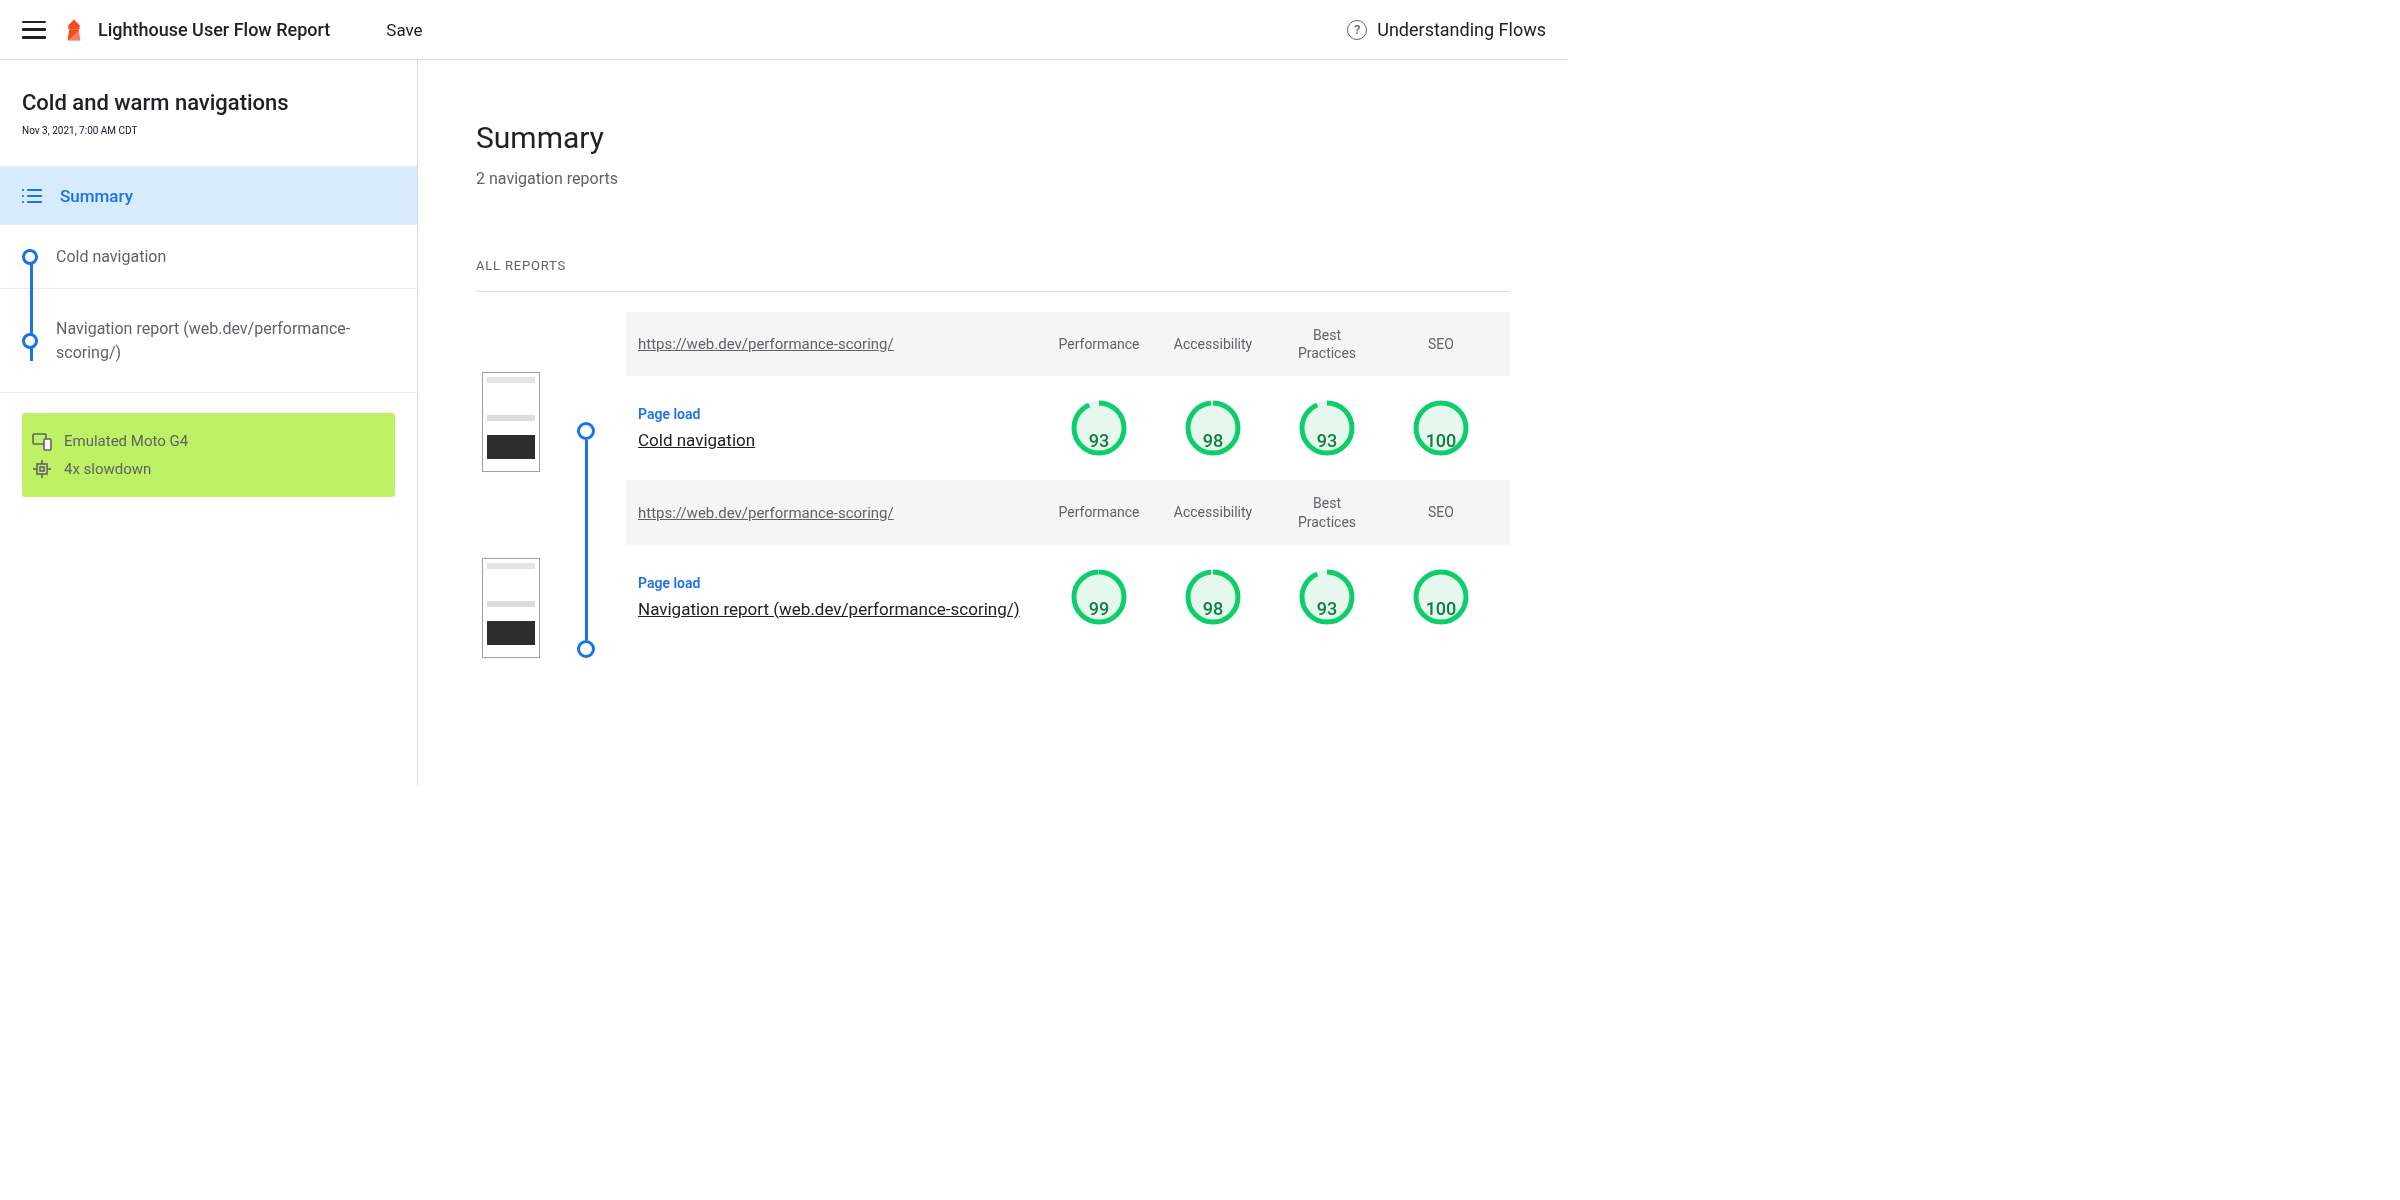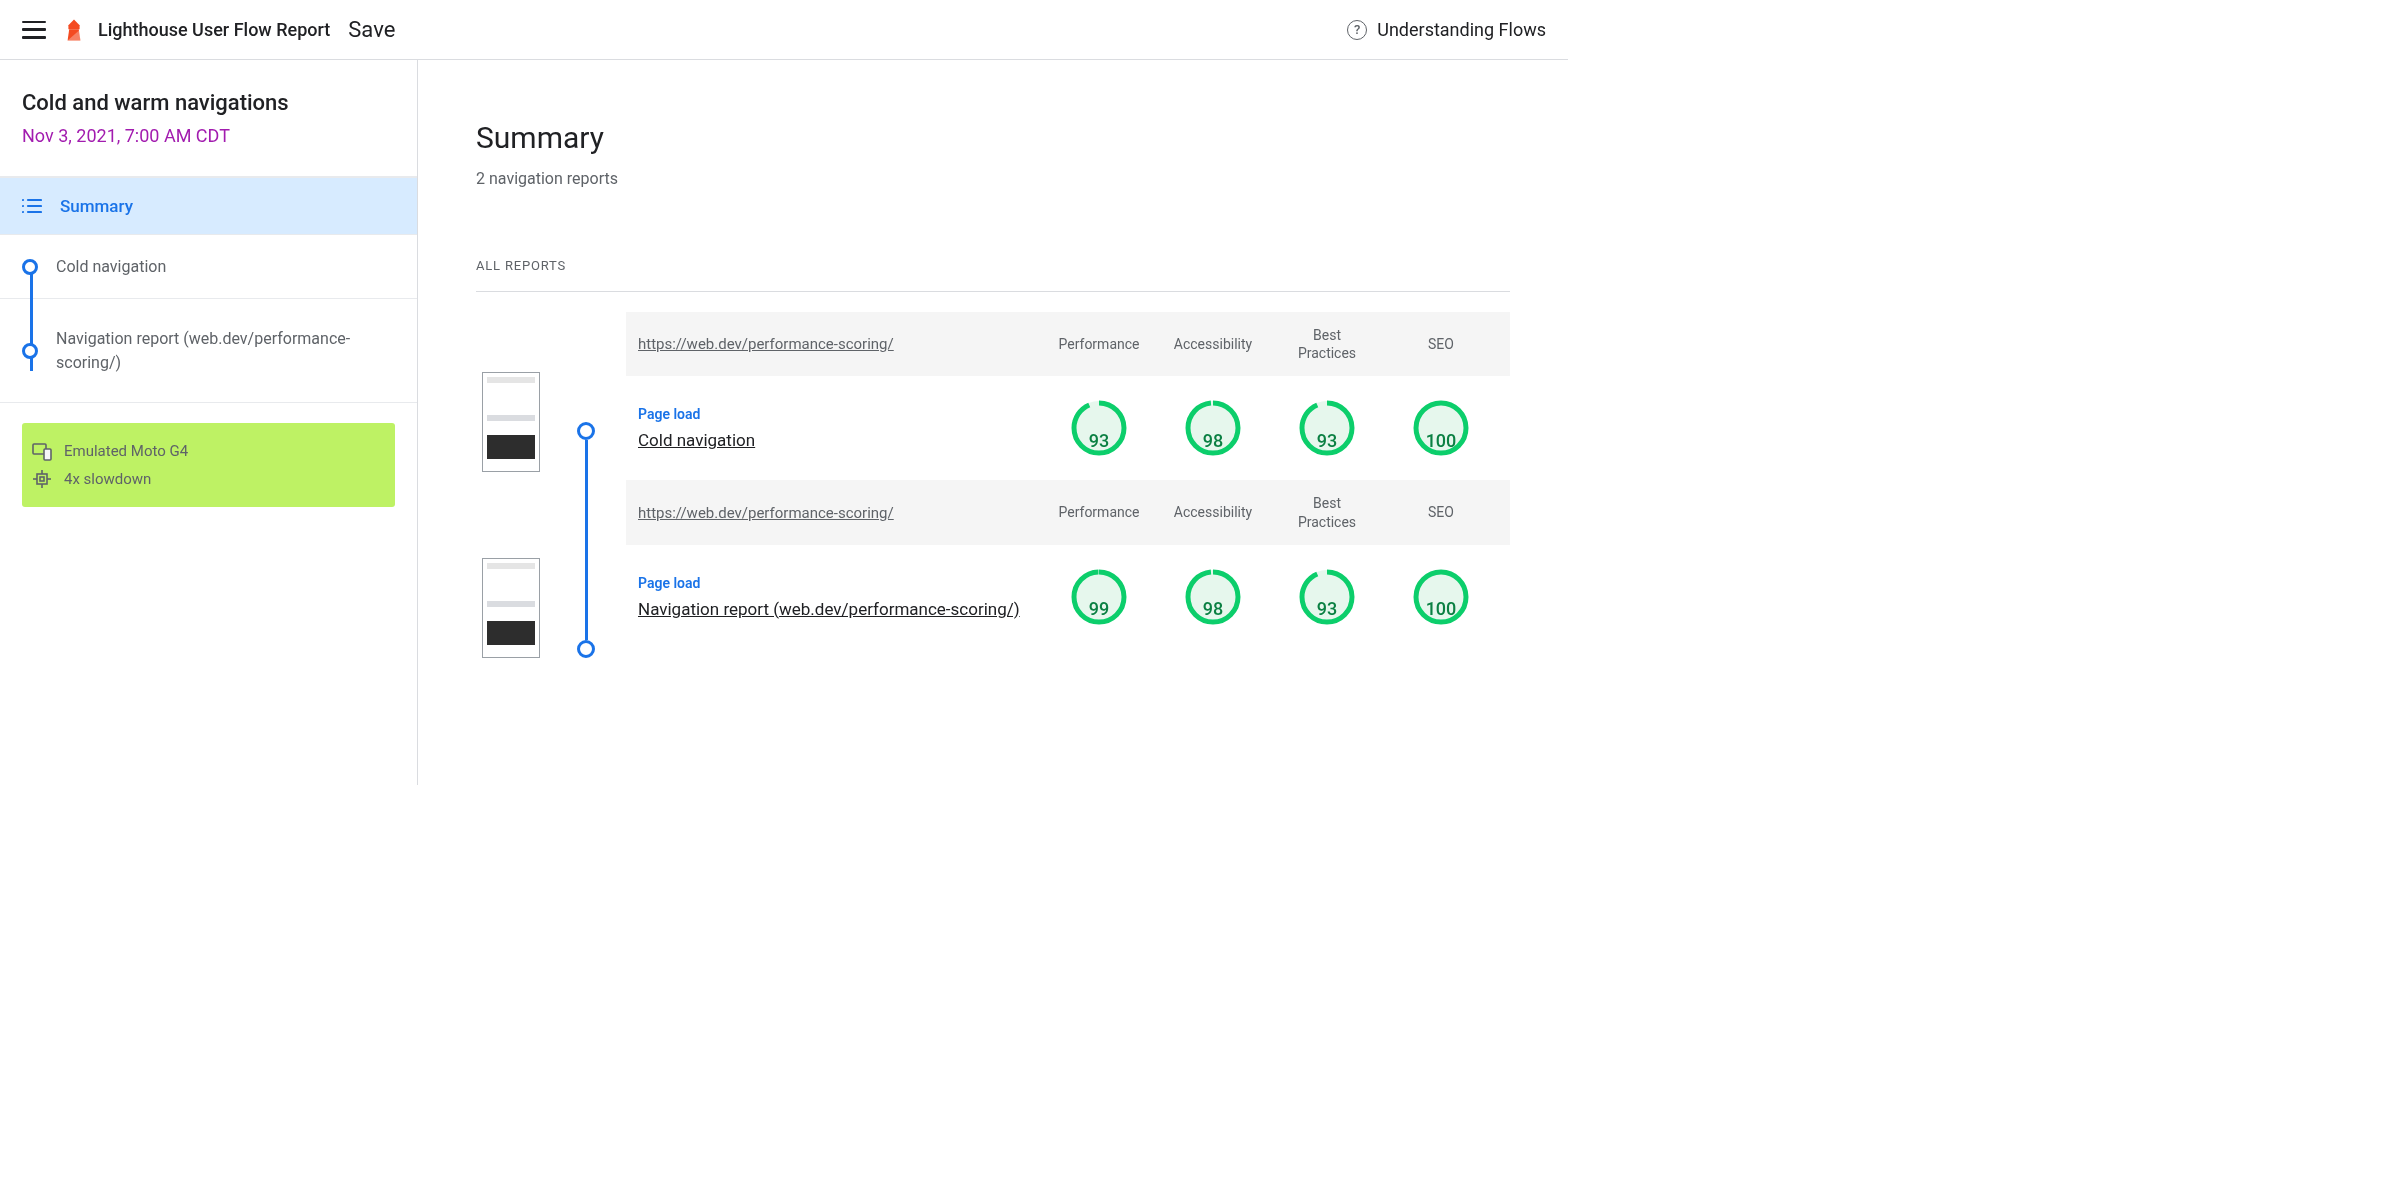--- a/index.html
+++ b/index.html
@@ -6,34 +6,34 @@
 body { font-family: Roboto, -apple-system, BlinkMacSystemFont, "Segoe UI", Helvetica, Arial, sans-serif; color: #202124; font-size: 14px; background: #fff; }
 .app { width: 1568px; height: 785px; display: flex; flex-direction: column; overflow: hidden; }
 
 
 .topbar { height: 60px; border-bottom: 1px solid #dadce0; display: flex; align-items: center; padding: 0 22px; gap: 18px; }
 .hamburger { width: 24px; height: 18px; display: flex; flex-direction: column; justify-content: space-between; cursor: pointer; }
 .hamburger span { height: 2.5px; background: #202124; border-radius: 1px; }
 .lh-logo { width: 20px; height: 24px; position: relative; }
 .lh-logo svg { width: 100%; height: 100%; }
 .app-title { font-size: 18px; font-weight: 500; color: #202124; margin-left: -4px; }
-.save-btn { font-size: 22px; color: #202124; cursor: pointer; }
+.save-btn { font-size: 17px; color: #202124; cursor: pointer; margin-left: 38px; }
 .topbar-spacer { flex: 1; }
 .help-link { display: flex; align-items: center; gap: 10px; font-size: 18px; color: #202124; cursor: pointer; }
 .help-icon { width: 20px; height: 20px; border: 1.8px solid #5f6368; border-radius: 50%; display: flex; align-items: center; justify-content: center; font-size: 13px; font-weight: 500; color: #5f6368; }
 
 
 .main { flex: 1; display: flex; overflow: hidden; }
 .sidebar { width: 418px; border-right: 1px solid #dadce0; display: flex; flex-direction: column; overflow-y: auto; background: #fff; }
 .content { flex: 1; overflow-y: auto; padding: 60px 58px 30px 58px; }
 
 
 .sb-header { padding: 30px 22px 30px 22px; border-bottom: 1px solid #e8eaed; }
 .sb-title { font-size: 22px; font-weight: 500; margin-bottom: 10px; }
-.sb-date { font-size: 18px; color: #a21caf; }
+.sb-date { font-size: 10px; color: #0f172a; }
 
 
 .sb-summary { display: flex; align-items: center; gap: 18px; padding: 18px 22px; background: #d7ebff; border-top: 1px solid #e8eaed; border-bottom: 1px solid #e8eaed; cursor: pointer; }
 .sb-summary .sb-icon svg { stroke: #1a73e8; }
 .sb-summary .sb-label { color: #1a73e8; font-size: 17px; font-weight: 500; }
 .sb-icon { width: 20px; height: 16px; }
 
 
 .sb-steps { position: relative; }
 .sb-step { display: flex; align-items: center; gap: 18px; padding: 0 22px; height: 64px; border-bottom: 1px solid #e8eaed; cursor: pointer; position: relative; }

